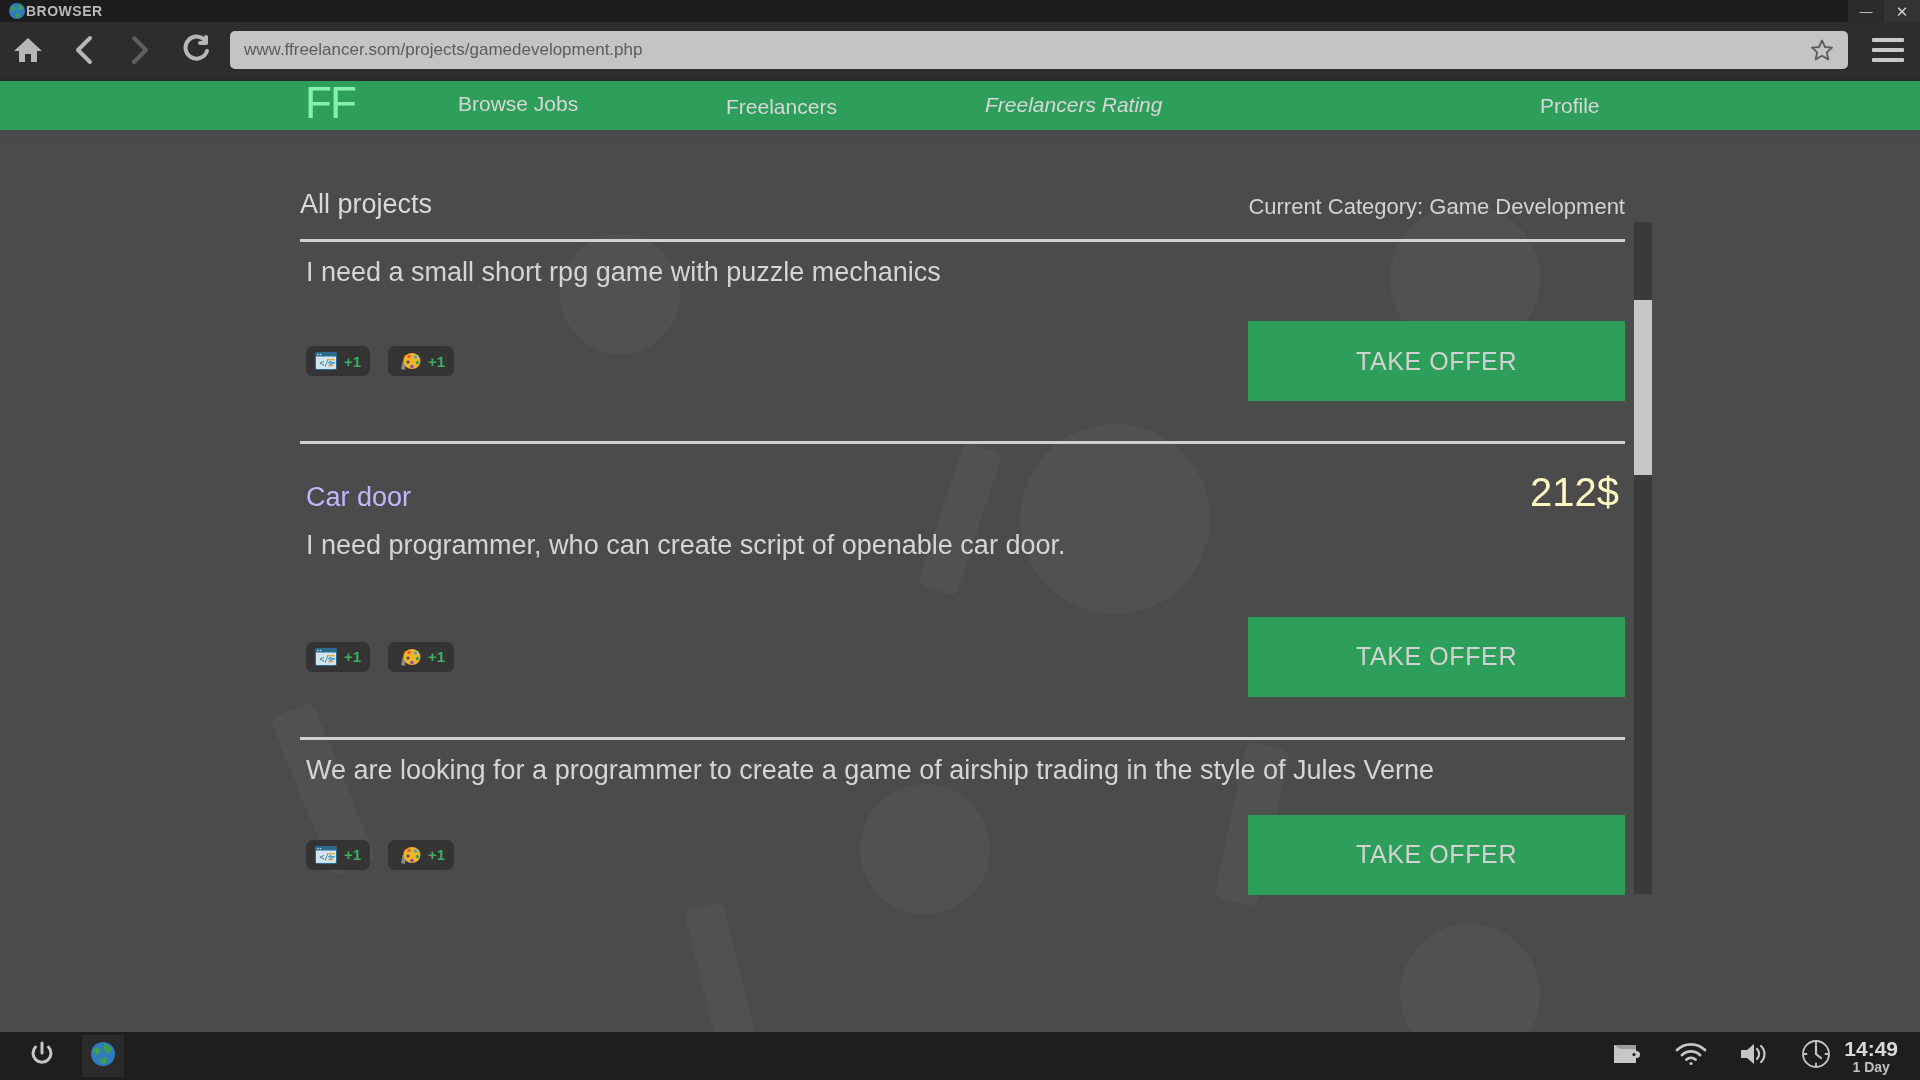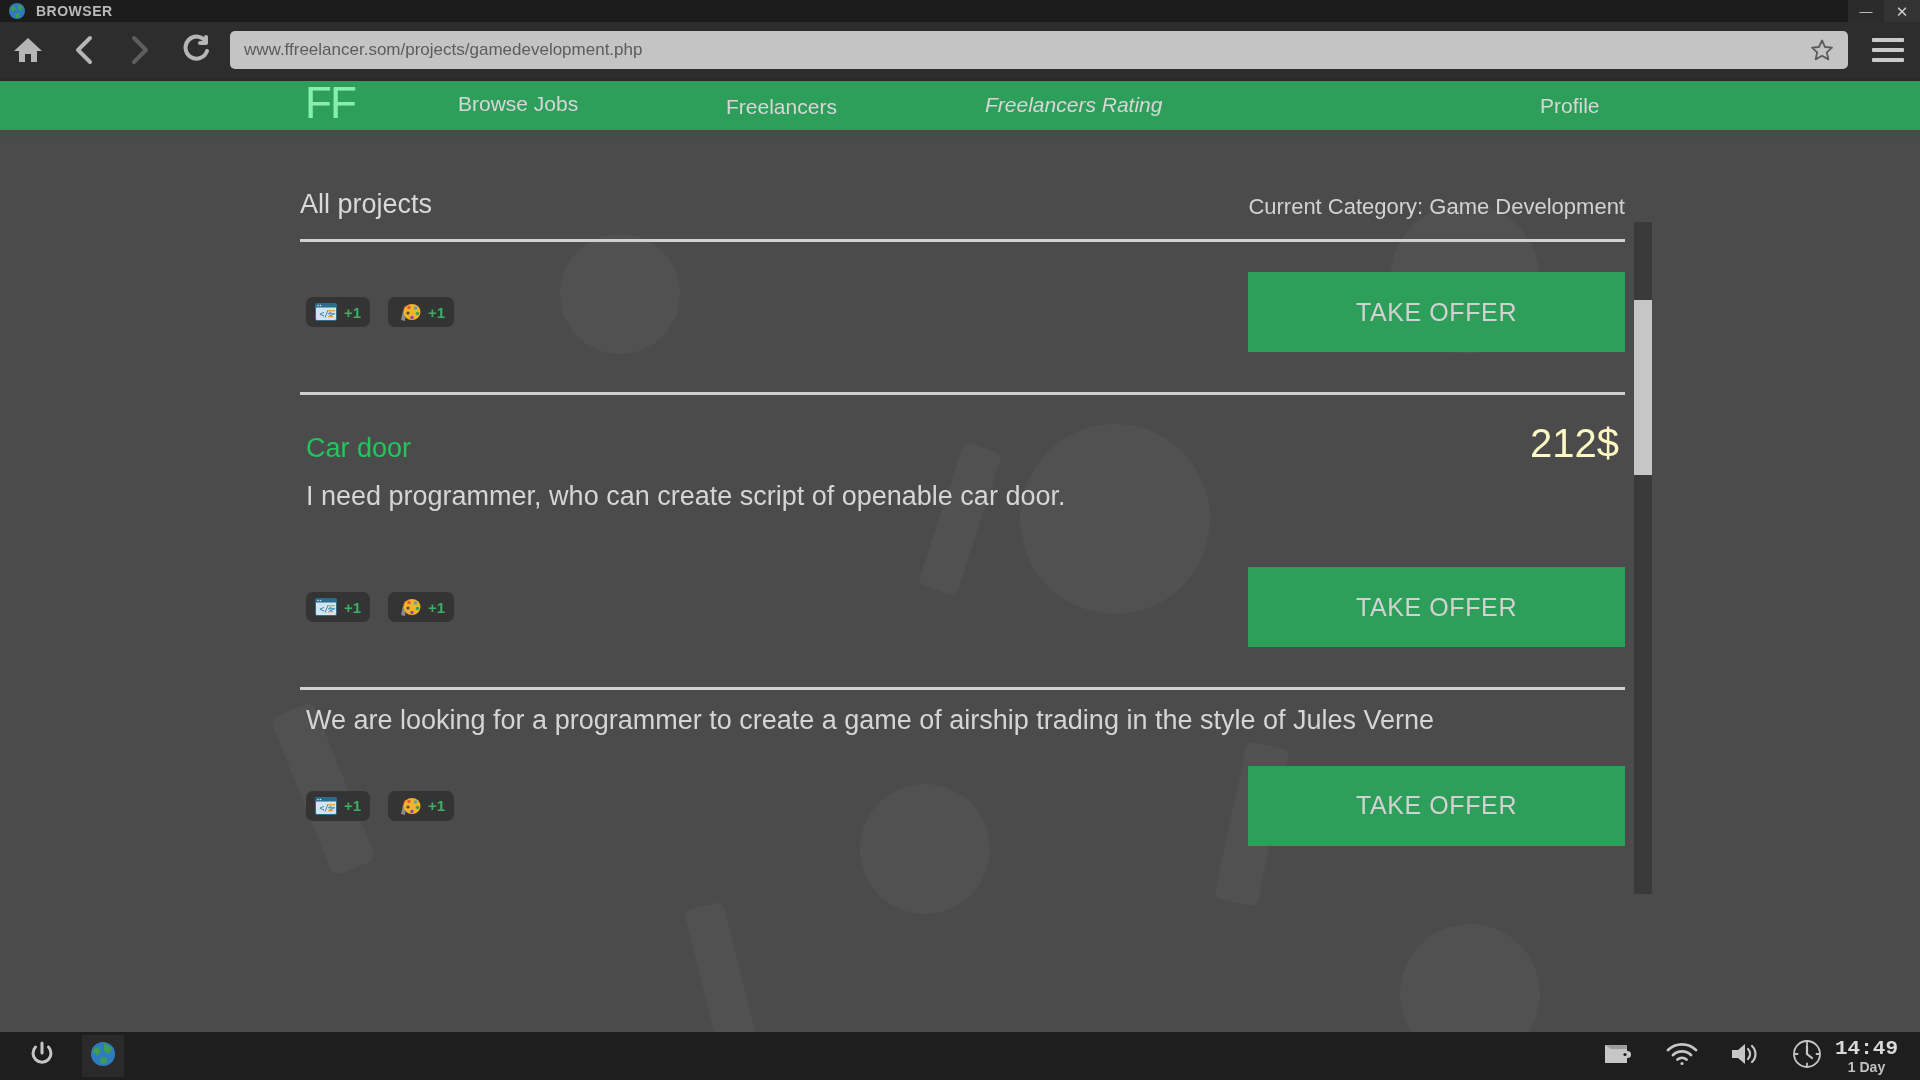--- a/index.html
+++ b/index.html
@@ -12,21 +12,20 @@
   #app { position:relative; width:1920px; height:1080px; }
 
   
   .titlebar {
     position:absolute; top:0; left:0; width:1920px; height:22px;
     background:#1c1c1c; display:flex; align-items:center;
   }
   .titlebar .globe { width:18px; height:18px; margin-left:8px; flex:none; }
   .titlebar .wtitle {
     color:#b9b9b9; font-size:14px; font-weight:bold; letter-spacing:.5px;
-    margin-left:10px;
   }
   .winbtns { margin-left:auto; display:flex; height:22px; }
   .winbtn {
     width:36px; height:22px; display:flex; align-items:center; justify-content:center;
     color:#cfcfcf; font-size:13px; line-height:1;
   }
   .winbtn.min { background:#2b2b2b; }
   .winbtn.close { background:#333; font-size:15px; }
 
   
@@ -92,21 +91,21 @@
   .listwrap {
     position:absolute; top:95px; left:300px; width:1325px; height:805px;
   }
 
   .card { position:relative; width:1325px; }
   .cardrule { width:100%; height:3px; background:#d0d0d0; }
   .cardhead {
     display:flex; justify-content:space-between; align-items:baseline;
     padding:26px 6px 0 6px;
   }
-  .cardtitle { color:#22c55e; font-size:27px; }
+  .cardtitle { color:#c4b5fd; font-size:27px; }
   .cardprice { color:#fef9c3; font-size:40px; }
   .carddesc {
     color:#d5d5d5; font-size:27px; line-height:1.38;
     padding:12px 30px 0 6px;
   }
   .cardfoot {
     display:flex; align-items:center; justify-content:space-between;
     padding:0 0 0 6px; margin-top:30px;
   }
   .skills { display:flex; gap:18px; align-items:center; }
@@ -138,21 +137,21 @@
     background:#1e1e1e; display:flex; align-items:center;
   }
   .tb-power { margin-left:28px; color:#c6c6c6; }
   .tb-app {
     margin-left:26px; width:42px; height:42px; background:#2a2a2a;
     display:flex; align-items:center; justify-content:center;
   }
   .tray { margin-left:auto; display:flex; align-items:center; gap:30px; padding-right:22px; }
   .tray .ic { color:#c6c6c6; display:flex; align-items:center; }
   .clock { display:flex; flex-direction:column; align-items:center; line-height:1.05; }
-  .clock .t { color:#d9d9d9; font-size:21px; font-weight:bold;font-family:Liberation Mono, monospace; }
+  .clock .t { color:#d9d9d9; font-size:21px; font-weight:bold; }
   .clock .d { color:#c0c0c0; font-size:14px; font-weight:bold;text-align:center; }
 </style>
 </head>
 <body>
 
 <div id="app">
 
   <div class="titlebar">
     <span class="globe">
       <svg viewBox="0 0 18 18" width="18" height="18">
@@ -235,20 +234,21 @@
 
     <div class="pagehead">
       <div class="pagetitle">All projects</div>
       <div class="pagecat">Current Category: Game Development</div>
     </div>
 
     <div class="listwrap">
 
       <div class="card">
         <div class="cardrule"></div>
+        <div class="carddesc">I need a small short rpg game with puzzle mechanics</div>
         <div class="cardfoot">
           <div class="skills">
             <div class="skill">
               <span>
                 <svg width="22" height="18" viewBox="0 0 22 18">
                   <rect x="0.5" y="0.5" width="21" height="17" rx="1.5" fill="#cfe6f2" stroke="#2d6b8c"></rect>
                   <rect x="0.5" y="0.5" width="21" height="4" fill="#2d6b8c"></rect>
                   <circle cx="3" cy="2.5" r="0.8" fill="#cfe6f2"></circle>
                   <circle cx="5.5" cy="2.5" r="0.8" fill="#cfe6f2"></circle>
                   <text x="4.5" y="14" font-family="DejaVu Sans Mono, monospace" font-size="8" fill="#2d6b8c">&lt;/&gt;</text>

